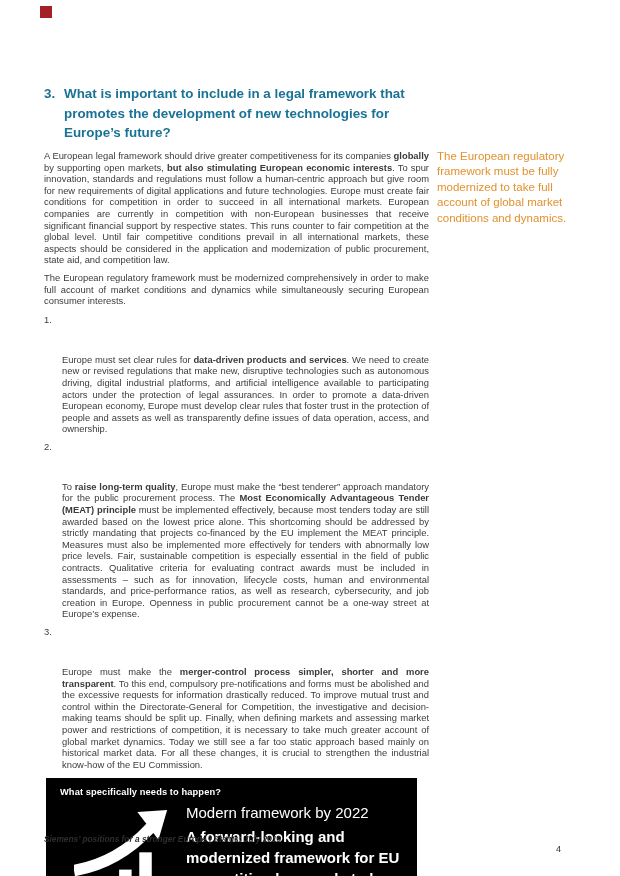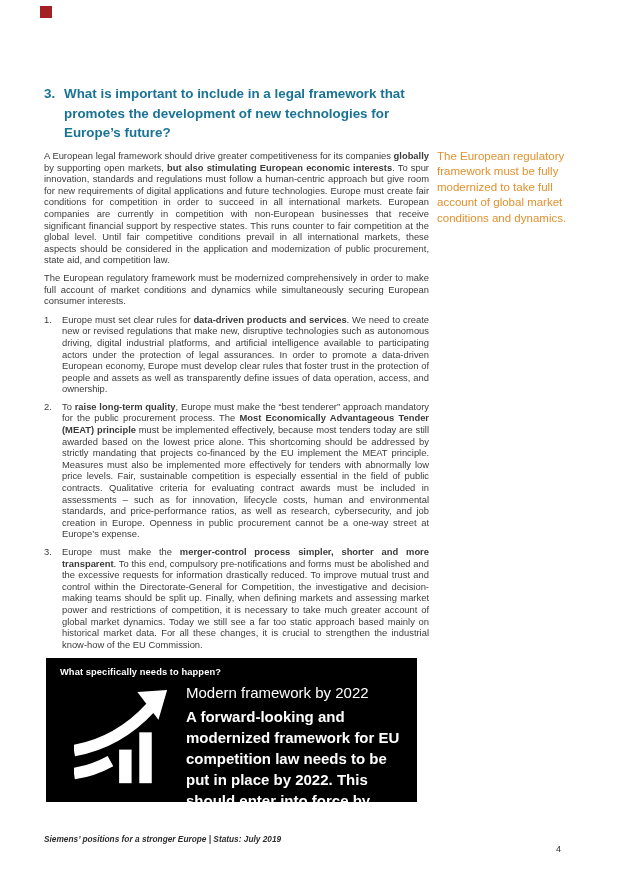--- a/index.html
+++ b/index.html
@@ -11,21 +11,21 @@
   .heading{position:absolute;left:44px;top:84px;width:394px;display:flex;
            color:#1a7394;font-weight:bold;font-size:13.4px;line-height:19.5px;}
   .heading .num{width:20px;flex:none;}
 
   .content{position:absolute;left:44px;top:150px;width:385px;
            font-size:9.4px;line-height:11.6px;text-align:justify;}
   .para{margin:0 0 6px 0;}
   .para:last-of-type{margin-bottom:7px;}
   .list-item{display:flex;margin:0 0 6px 0;}
   .list-num{width:18px;flex:none;}
-  .list-text{flex:1;text-align:justify;}
+  .list-text{flex:1;text-align:justify;margin-top:40px;}
   .seg-b{font-weight:bold;}
 
   .callout{position:absolute;left:437px;top:149px;width:150px;
            color:#e2912e;font-weight:normal;font-size:11.5px;line-height:15.4px;}
 
   .cta{margin-top:8px;margin-left:2px;width:371px;height:144px;background:#000000;
        position:relative;color:#ffffff;text-align:left;}
   .cta-label{position:absolute;left:14px;top:9px;font-size:9.3px;font-weight:bold;letter-spacing:0.1px;}
   .cta-icon{position:absolute;left:28px;top:32px;width:96px;height:100px;}
   .cta-text{position:absolute;left:140px;top:26px;width:220px;}

